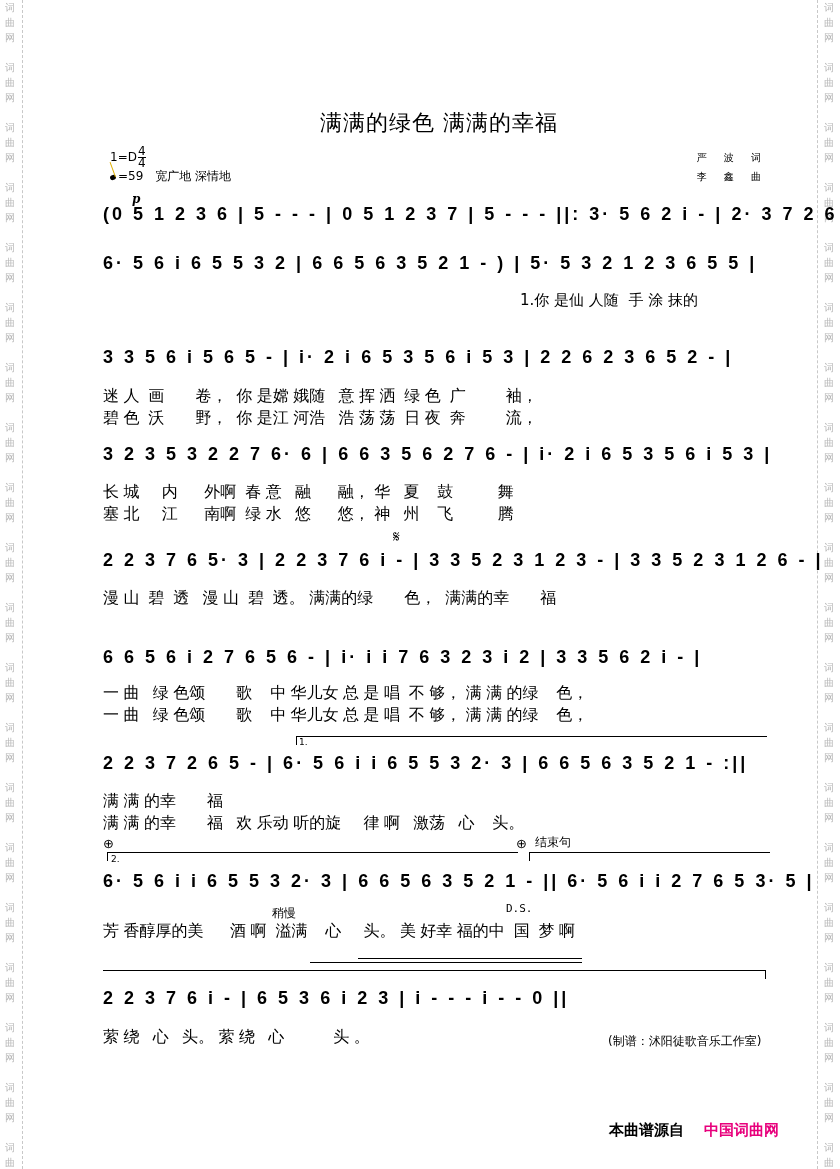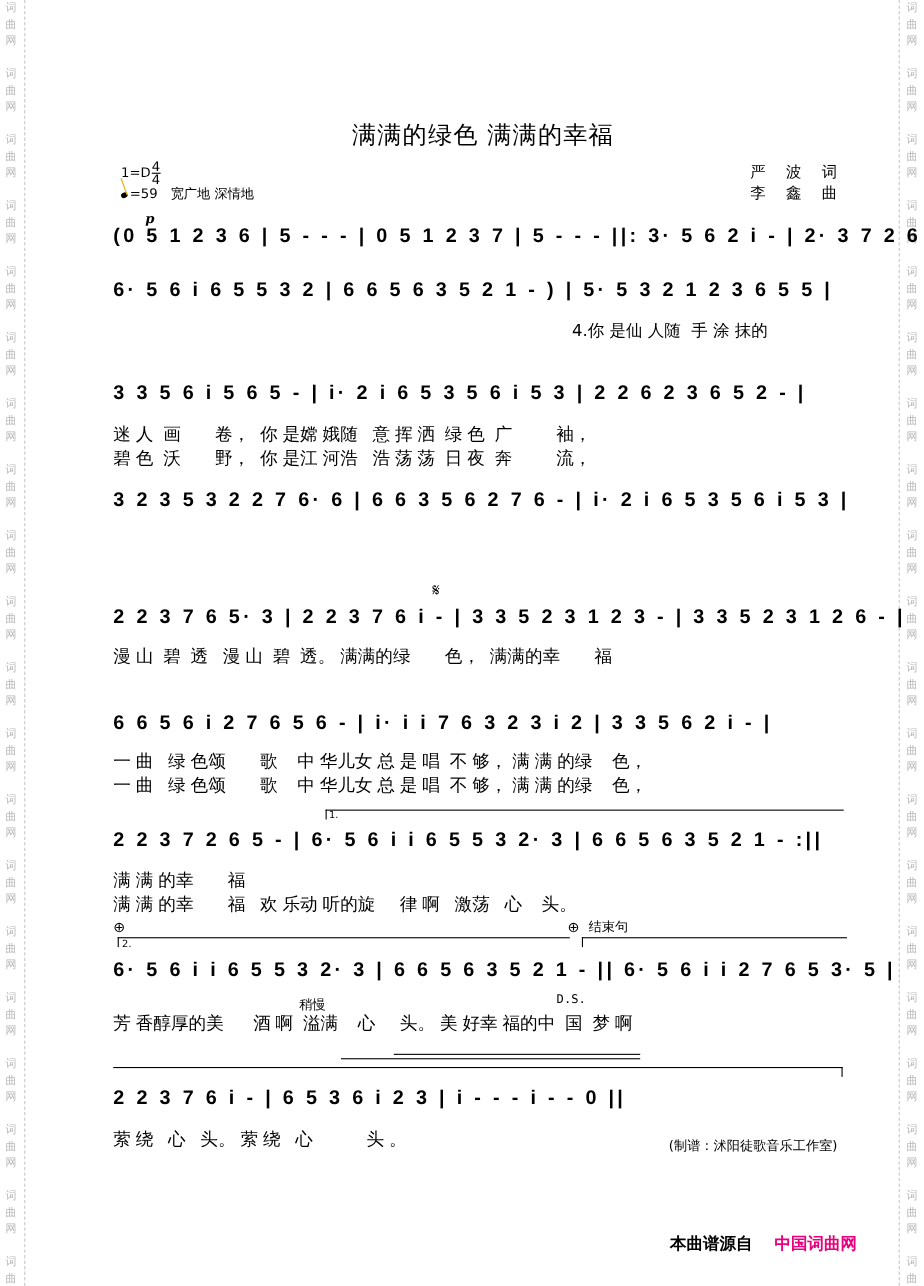--- a/index.html
+++ b/index.html
@@ -15,21 +15,21 @@
   .title { position:absolute; top:108px; left:0; width:878px; text-align:center;
            font-size:22px; font-family:"DejaVu Sans", sans-serif; letter-spacing:1px; }
   .meta-left { position:absolute; left:110px; top:146px; font-size:12px; line-height:14px; }
   .keysig { position:relative; }
   .frac { display:inline-block; vertical-align:middle; text-align:center; font-size:12px; line-height:11px; margin-left:1px; }
   .frac span { display:block; }
   .frac .num { border-bottom:1px solid #000; }
   .tempo { margin-top:0; font-size:12px; }
   .notehead { display:inline-block; width:6px; height:5px; background:#000; border-radius:50%; transform:rotate(-20deg); margin-right:2px; position:relative; }
   .notehead::after { content:""; position:absolute; right:0; bottom:2px; width:1px; height:16px; background:#e0b000; }
-  .meta-right { position:absolute; right:72px; top:148px; font-size:14px; line-height:19px; letter-spacing:7px; text-align:left; }
+  .meta-right { position:absolute; right:72px; top:148px; font-size:10px; line-height:19px; letter-spacing:7px; text-align:left; }
 
   .row { position:absolute; left:103px; width:666px; height:26px; font-family:"Liberation Sans", sans-serif; font-weight:bold; font-size:18px; white-space:nowrap; }
   .row .plain { display:inline-block; letter-spacing:3px; }
 
   .lyr { position:absolute; left:103px; width:680px; font-size:16px; line-height:22px; white-space:pre; font-family:Liberation Sans, sans-serif; }
   .verse-head { position:absolute; left:520px; font-size:15px; line-height:25px; white-space:pre; }
 
   .small { position:absolute; font-size:11px; }
   .bracket { position:absolute; border-top:1px solid #000; }
   .bracket.l { border-left:1px solid #000; height:8px; }
@@ -187,31 +187,31 @@
 
 <div class="small" style="left:132px;top:192px;font-style:italic;font-weight:bold;font-family:'DejaVu Serif',serif;font-size:12px">p</div>
 
 <div class="row" style="top:204px">
   <span class="plain">(0 5 1 2 3 6 | 5 - - - | 0 5 1 2 3 7 | 5 - - - ||: 3· 5 6 2 i - | 2· 3 7 2 6 5 - |</span>
 </div>
 <div class="row" style="top:253px">
   <span class="plain">6· 5 6 i 6 5 5 3  2 | 6 6 5 6 3 5 2  1 -  ) | 5· 5 3 2 1 2 3 6 5 5 |</span>
 </div>
 
-<div class="verse-head" style="top:288px"><div>4.你 是仙 人随  手 涂 抹的</div></div>
+<div class="verse-head" style="top:288px"><div>1.你 是仙 人随  手 涂 抹的</div></div>
 
 <div class="row" style="top:347px">
   <span class="plain">3 3 5 6 i 5 6  5 - | i· 2 i 6 5 3 5 6 i 5 3 | 2 2 6 2 3 6 5  2 - |</span>
 </div>
 <div class="lyr" style="top:385px"><div>迷 人  画       卷，  你 是嫦 娥随   意 挥 洒  绿 色  广         袖，</div><div>碧 色  沃       野，  你 是江 河浩   浩 荡 荡  日 夜  奔         流，</div></div>
 
 <div class="row" style="top:444px">
   <span class="plain">3 2 3 5 3 2 2 7 6· 6 | 6 6 3 5 6 2 7  6 - | i· 2 i 6 5 3 5 6 i 5 3 |</span>
 </div>
-<div class="lyr" style="top:481px"></div>
+<div class="lyr" style="top:481px"><div>长 城     内      外啊  春 意   融      融， 华   夏    鼓          舞</div><div>塞 北     江      南啊  绿 水   悠      悠， 神   州    飞          腾</div></div>
 
 <div class="segno" style="left:393px;top:527px">𝄋</div>
 <div class="row" style="top:550px">
   <span class="plain">2 2 3 7 6 5· 3 | 2 2 3 7 6 i - | 3 3 5 2 3 1 2  3 - | 3 3 5 2 3 1 2  6 - |</span>
 </div>
 <div class="lyr" style="top:587px"><div>漫 山  碧  透   漫 山  碧  透。 满满的绿       色，  满满的幸       福</div></div>
 
 <div class="row" style="top:647px">
   <span class="plain">6 6 5 6 i 2 7 6 5  6 - | i· i i 7 6 3 2 3 i 2 | 3 3 5 6 2  i - |</span>
 </div>

